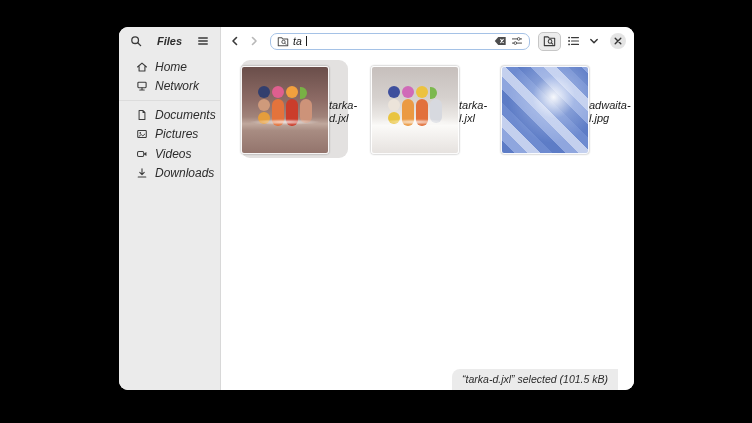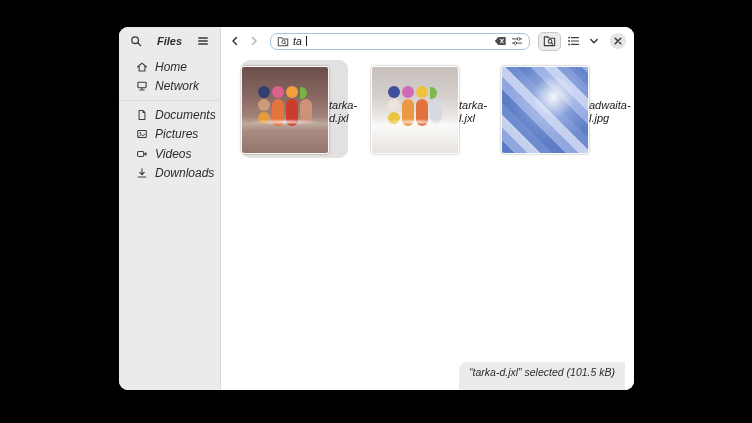--- a/index.html
+++ b/index.html
@@ -84,22 +84,22 @@
       radial-gradient(circle at 55% 40%, rgba(130,180,255,.95), rgba(50,90,170,.3) 26%, rgba(0,0,0,0) 55%),
       repeating-linear-gradient(45deg, #16264e 0 9px, #24407e 9px 18px, #3a62b4 18px 27px, #1b2f60 27px 36px),
       repeating-linear-gradient(-45deg, rgba(90,130,210,.45) 0 9px, rgba(8,16,45,.5) 9px 18px, rgba(150,180,235,.35) 18px 27px, rgba(25,45,100,.5) 27px 36px); }
   .a-light { background-color:#8099d8;
     background-image:
       radial-gradient(circle at 60% 35%, rgba(255,255,255,.95), rgba(205,218,245,.35) 28%, rgba(0,0,0,0) 60%),
       repeating-linear-gradient(45deg, #5d7cc6 0 9px, #8fa6de 9px 18px, #c4d0ee 18px 27px, #6e8bd0 27px 36px),
       repeating-linear-gradient(-45deg, rgba(255,255,255,.4) 0 9px, rgba(60,90,170,.35) 9px 18px, rgba(225,232,250,.4) 18px 27px, rgba(95,125,200,.35) 27px 36px); }
 
   
-  .status-pill { position:absolute; right:9px; bottom:0; background:#ebebeb; border-radius:8px 0 0 0;
-                 padding:4px 10px 12px; font-size:10.5px; color:#2b2b2b; }
+  .status-pill { position:absolute; right:16px; bottom:0; background:#ebebeb; border-radius:8px 0 0 0;
+                 padding:4px 10px 5px; font-size:10.5px; color:#2b2b2b; }
 
   svg { display:block; }
 </style>
 </head>
 <body>
 
 <div class="stage">
   <div class="window">
 
     <div class="sidebar">

